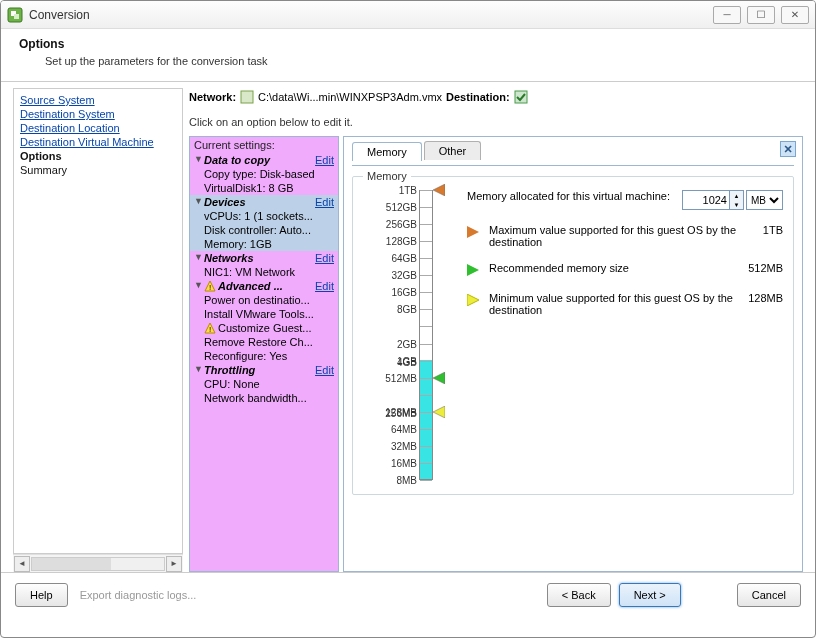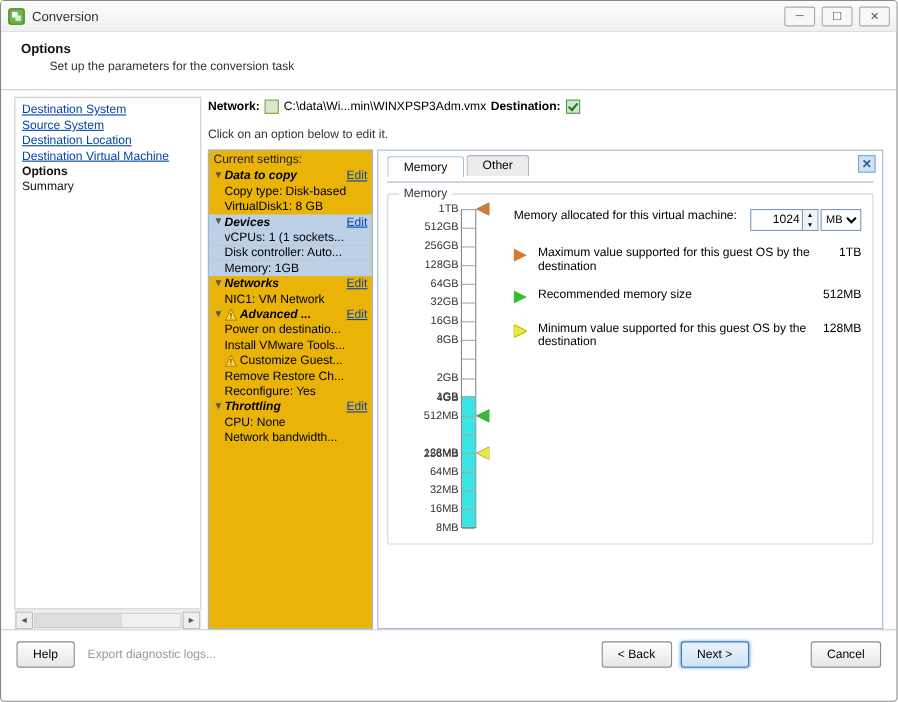--- a/index.html
+++ b/index.html
@@ -23,21 +23,21 @@
 .hscroll { height: 18px; border-top: 1px solid #e0e0e0; background: #f4f4f4; display:flex; align-items:center; }
 .hscroll .arrow { width: 16px; height: 16px; background:#eee; border:1px solid #bbb; margin:0 1px; display:flex;align-items:center;justify-content:center;font-size:8px;color:#555; }
 .hscroll .track { flex:1; height:14px; background:#f0f0f0; border:1px solid #ccc; position:relative; }
 .hscroll .thumb { position:absolute; left:0; top:0; height:100%; width:60%; background:#ddd; }
 .right-col { flex: 1; display: flex; flex-direction: column; }
 .src-dest { padding: 2px 0; display:flex; align-items:center; gap:4px; white-space:nowrap; overflow:hidden; }
 .src-dest .lbl { font-weight: bold; }
 .src-dest .ico { width:14px; height:14px; display:inline-block; }
 .instr { padding: 10px 0 8px; color:#333; }
 .panels { flex:1; display:flex; gap:4px; }
-.settings-panel { width: 150px; border:1px solid #9db7d0; background:#eab308; display:flex; flex-direction:column; }
+.settings-panel { width: 150px; border:1px solid #9db7d0; background:#f0abfc; display:flex; flex-direction:column; }
 .settings-hdr { padding: 2px 4px; font-size:11px; color:#222; }
 .settings-body { flex:1; overflow:hidden; }
 .srow { display:flex; padding: 1px 4px; font-size:11px; cursor:default; }
 .srow.selected { background:#bcd0e8; }
 .srow .tw { width:10px; color:#555; font-size:9px; }
 .srow .txt { flex:1; overflow:hidden; text-overflow:ellipsis; white-space:nowrap; }
 .srow .edit { color:#0645ad; text-decoration:underline; padding-left:4px; }
 .srow.bold .txt { font-weight:bold;font-style:italic; }
 .srow .warn { width:12px; height:12px; margin-right:2px; display:inline-block; }
 .warn svg { vertical-align: top; }
@@ -99,22 +99,22 @@
   <div class="header-title">Options</div>
   <div class="header-sub">Set up the parameters for the conversion task</div>
 </div>
 <div class="divider"></div>
 
 <div class="main">
 
   <div class="left-col">
     <div class="nav-box">
       <div class="nav-list">
+        <a class="nav-link">Source System</a>
         <a class="nav-link">Destination System</a>
-        <a class="nav-link">Source System</a>
         <a class="nav-link">Destination Location</a>
         <a class="nav-link">Destination Virtual Machine</a>
         <div class="nav-current">Options</div>
         <div class="nav-plain">Summary</div>
       </div>
     </div>
     <div class="hscroll">
       <div class="arrow">◄</div>
       <div class="track">
           <div class="thumb"></div>

